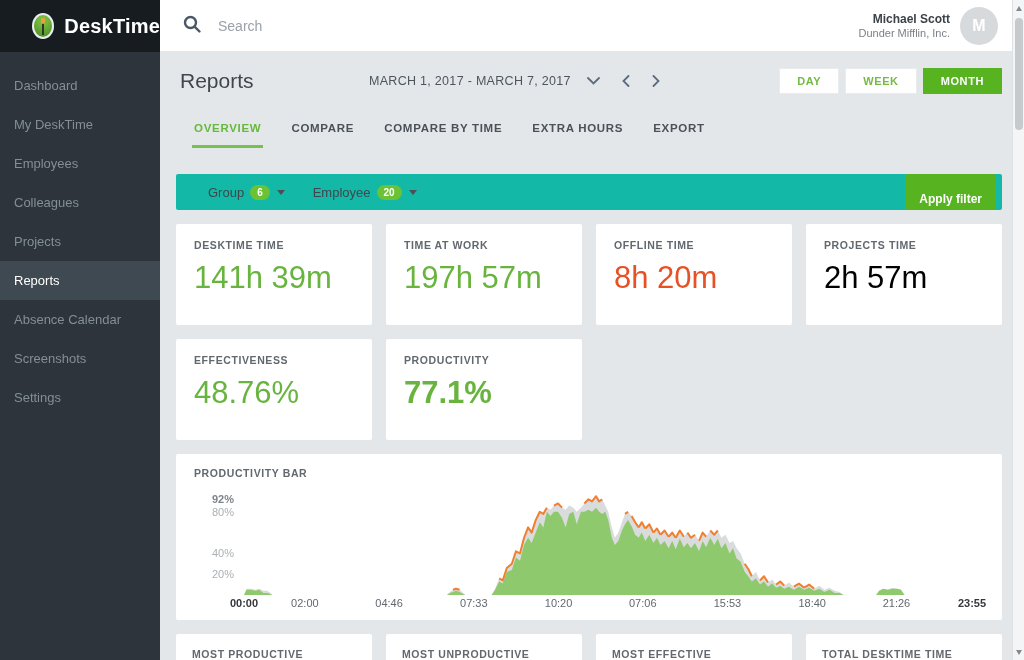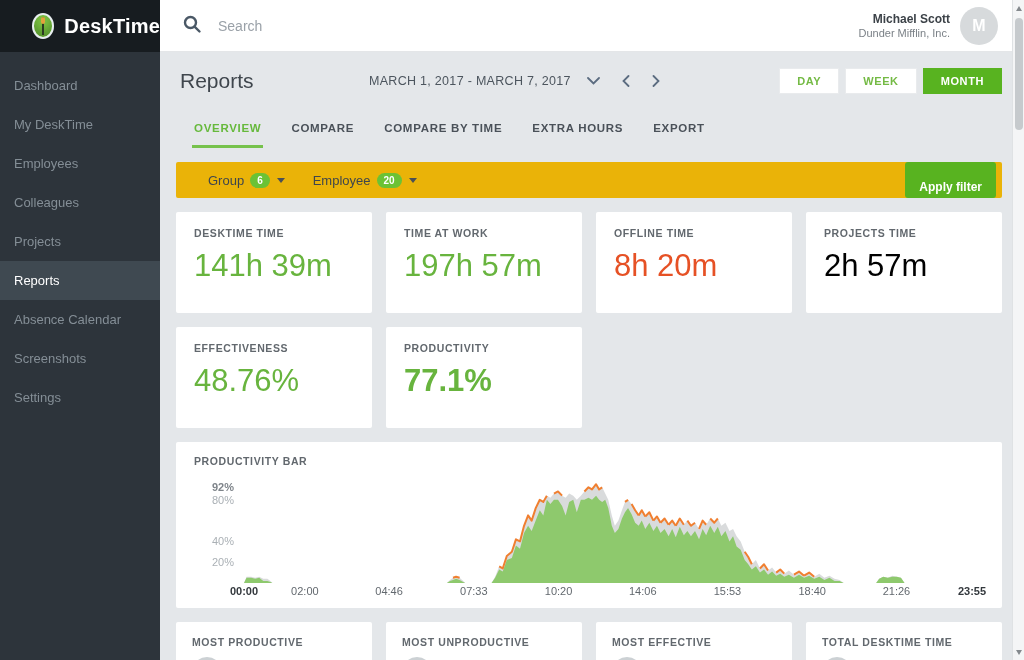--- a/index.html
+++ b/index.html
@@ -42,21 +42,21 @@
   .view-switch { display:flex; gap:6px; }
   .view-btn { height:26px; padding:0 17px; font-size:11px; font-weight:bold; letter-spacing:.6px; border:1px solid #e9ebed; background:#fff; color:#74ba44; cursor:pointer; font-family:inherit; }
   .view-btn.active { background:#58b320; border-color:#58b320; color:#fff; }
 
   
   .tabs { display:flex; gap:26px; padding-left:16px; margin-top:4px; }
   .tab { font-size:11.5px; font-weight:bold; letter-spacing:.7px; color:#4a5159; padding:8px 2px 11px; border-bottom:3px solid transparent; cursor:pointer; }
   .tab.active { color:#66b93c; border-bottom-color:#76c24c; }
 
   
-  .filter-bar { margin-top:14px; background:#eab308; border-radius:2px; height:36px; display:flex; align-items:center; padding:0 6px 0 32px; }
+  .filter-bar { margin-top:26px; background:#14b8a6; border-radius:2px; height:36px; display:flex; align-items:center; padding:0 6px 0 32px; }
   .filter-group { display:flex; align-items:center; cursor:pointer; }
   .filter-group + .filter-group { margin-left:28px; }
   .filter-label { font-size:13px; color:#3f464d; }
   .count-badge { background:#6bc235; color:#fff; font-size:10px; font-weight:bold; border-radius:9px; padding:2px 7px; margin-left:6px; }
   .caret { width:0; height:0; border-left:4px solid transparent; border-right:4px solid transparent; border-top:5px solid #4a5056; margin-left:7px; }
   .apply-btn { margin-left:auto; height:26px; padding:18px 14px; background:#58b320; color:#fff; border:none; border-radius:3px; font-size:12px; font-weight:bold; cursor:pointer; font-family:inherit; }
 
   
   .stats-grid { margin-top:14px; display:grid; grid-template-columns:repeat(4,1fr); gap:14px; }
   .card { background:#fff; border-radius:2px; }
@@ -241,21 +241,21 @@
             <div class="y-label" style="top: 22.8px;">80%</div>
             <div class="y-label" style="top: 64.4px;">40%</div>
             <div class="y-label" style="top: 85.2px;">20%</div>
           </div>
         <div class="x-axis">
             <div class="x-label bold" style="left: 0%;">00:00</div>
             <div class="x-label" style="left: 8.36237%;">02:00</div>
             <div class="x-label" style="left: 19.9303%;">04:46</div>
             <div class="x-label" style="left: 31.5679%;">07:33</div>
             <div class="x-label" style="left: 43.2056%;">10:20</div>
-            <div class="x-label" style="left: 54.7735%;">14:06</div>
+            <div class="x-label" style="left: 54.7735%;">07:06</div>
             <div class="x-label" style="left: 66.4111%;">15:53</div>
             <div class="x-label" style="left: 78.0488%;">18:40</div>
             <div class="x-label" style="left: 89.6167%;">21:26</div>
             <div class="x-label bold" style="left: 100%;">23:55</div>
           </div>
       </div>
 
       <div class="leaders-grid">
           <div class="card leader-card">
             <div class="card-label">MOST PRODUCTIVE</div>

